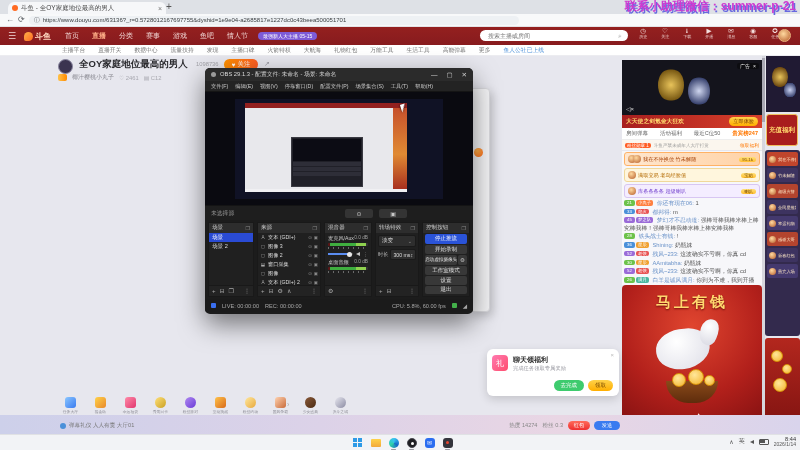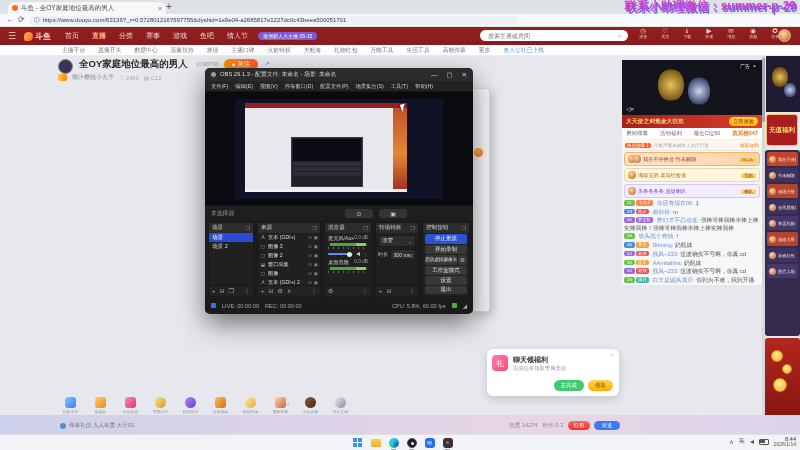--- a/index.html
+++ b/index.html
@@ -439,20 +439,30 @@
     <div class="msg"><span class="lv" style="background:#4a90d9;">33</span><span class="fan" style="background:#e85454;">焰火</span> <span class="mu">都邦得:</span> <span>m</span></div>
     <div class="msg"><span class="lv" style="background:#9a6bd8;">45</span><span class="fan" style="background:#9a6bd8;">梦之队</span> <span class="mu">梦幻才不忍动道:</span> <span>强棒哥棒我棒米棒上棒究棒我棒！强棒哥棒我棒米棒上棒究棒我棒</span></div>
     <div class="msg"><span class="lv">28</span> <span class="mu">铁头战士有钱:</span> <span>!</span></div>
     <div class="msg"><span class="lv" style="background:#4a90d9;">36</span><span class="fan" style="background:#f0a030;">星辰</span> <span class="mu">Shining:</span> <span>奶瓶妹</span></div>
     <div class="msg"><span class="lv" style="background:#9a6bd8;">52</span><span class="fan" style="background:#e85454;">老铁</span> <span class="mu">残风~233:</span> <span>这波确实不亏啊，你真 cd</span></div>
     <div class="msg"><span class="lv">30</span><span class="fan" style="background:#f0a030;">星辰</span> <span class="mu">AAmitabha:</span> <span>奶瓶妹</span></div>
     <div class="msg"><span class="lv" style="background:#9a6bd8;">52</span><span class="fan" style="background:#e85454;">老铁</span> <span class="mu">残风~233:</span> <span>这波确实不亏啊，你真 cd</span></div>
     <div class="msg"><span class="lv">26</span><span class="fan" style="background:#4ab8a0;">满月</span> <span class="mu">白羊是诚风满月:</span> <span>你到为不难，我到开播</span></div>
   </div>
 
+  <div class="abs promo">
+    <div class="ptitle">马上有钱</div>
+    <div class="horse"></div>
+    <div class="horsehead"></div>
+    <div class="bowl"></div>
+    <div class="coin" style="left:50px;top:88px;width:14px;height:14px;"></div>
+    <div class="coin" style="left:66px;top:84px;width:16px;height:16px;"></div>
+    <div class="coin" style="left:82px;top:90px;width:11px;height:11px;"></div>
+    <div class="psub">新春福利火热进行中</div>
+  </div>
 
   <div class="abs railsb"></div>
   <div class="abs railsbthumb"></div>
   <div class="abs railgame">
     <div class="sprite" style="left:6px;top:10px;width:16px;height:22px;background:radial-gradient(circle,#e8c35a,#6e4a12 70%,transparent 75%);"></div>
     <div class="sprite" style="left:18px;top:26px;width:12px;height:16px;background:radial-gradient(circle,#c9d2f2,#3a4470 70%,transparent 75%);"></div>
   </div>
   <div class="abs goldbox">充值福利</div>
   <div class="abs railpanel">
     <div class="rrow" style="background:#c0452c;">
@@ -818,16 +828,16 @@
           <i></i>
         </span>
       <div class="clock">
         <span class="t">8:44</span>
         <span class="d">2026/1/14</span>
       </div>
     </div>
   </div>
 
   <div class="abs adoverlay">
-    <div class="adl">联系小助理微信：summer-p-29</div>
+    <div class="adl">联系小助理微信：summer-p-21</div>
   </div>
 
 </div>
 
 </body></html>

